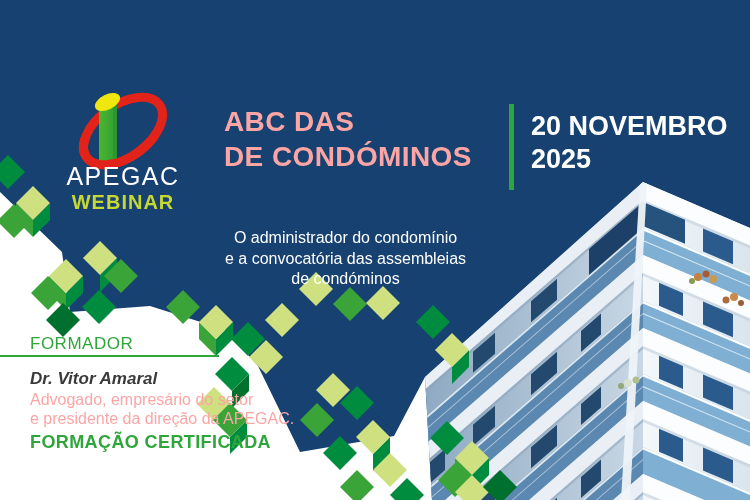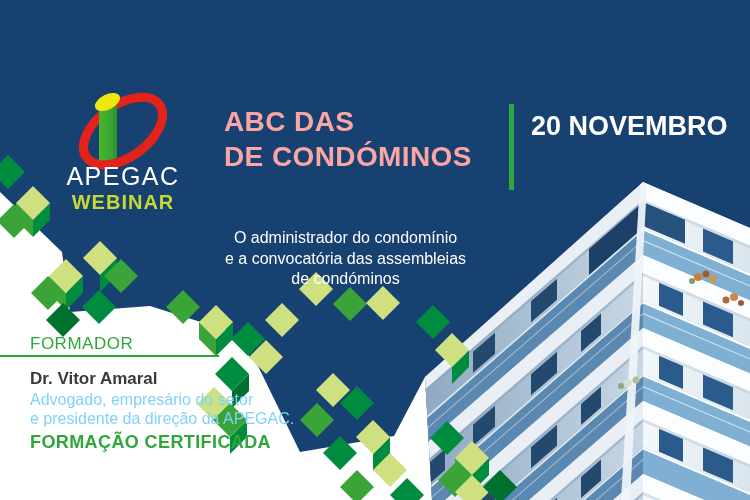--- a/index.html
+++ b/index.html
@@ -23,22 +23,22 @@
   .subtitle{left:225px;top:228px;color:#ffffff;font-size:16px;line-height:20.5px;
     font-weight:400;text-align:center;}
 
   
   .vline{position:absolute;left:509px;top:104px;width:5px;height:86px;background:#2fa63c;z-index:4;}
   .date{left:531px;top:110px;color:#ffffff;font-size:27px;line-height:33px;font-weight:700;}
 
   
   .formador-heading{left:30px;top:334px;color:#2fa63c;font-size:17px;font-weight:400;letter-spacing:.5px;}
   .formador-rule{position:absolute;left:0;top:355px;width:219px;height:2px;background:#2fa63c;z-index:5;}
-  .formador-name{left:30px;top:369px;color:#3a3a3a;font-size:17px;font-weight:700;}
-  .formador-bio{left:30px;top:390px;color:#7dd3fc;font-size:16px;line-height:19px;}
+  .formador-name{left:30px;top:369px;color:#3a3a3a;font-size:17px;font-weight:700;font-style:italic;}
+  .formador-bio{left:30px;top:390px;color:#fca5a5;font-size:16px;line-height:19px;}
   .formador-cert{left:30px;top:432px;color:#2fa63c;font-size:18px;font-weight:700;letter-spacing:.4px;}
 </style>
 </head>
 <body>
 
 <div class="canvas">
 
   <svg class="scene" viewBox="0 0 750 500">
     <defs>
       <linearGradient id="gl" x1="0" y1="0" x2="1" y2="0">
@@ -323,20 +323,21 @@
 
   <div class="txt subtitle">
     <div>O administrador do condomínio</div>
     <div>e a convocatória das assembleias</div>
     <div>de condóminos</div>
   </div>
 
   <div class="vline"></div>
   <div class="txt date">
     <div>20 NOVEMBRO</div>
+    <div>2025</div>
   </div>
 
   <div class="txt formador-heading">FORMADOR</div>
   <div class="formador-rule"></div>
   <div class="txt formador-name">Dr. Vitor Amaral</div>
   <div class="txt formador-bio">
     <div>Advogado, empresário do setor</div>
     <div>e presidente da direção da APEGAC.</div>
   </div>
   <div class="txt formador-cert">FORMAÇÃO CERTIFICADA</div>

